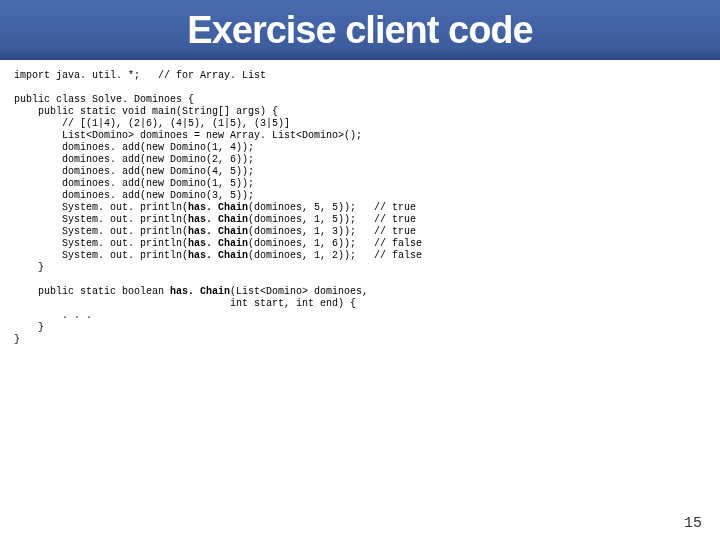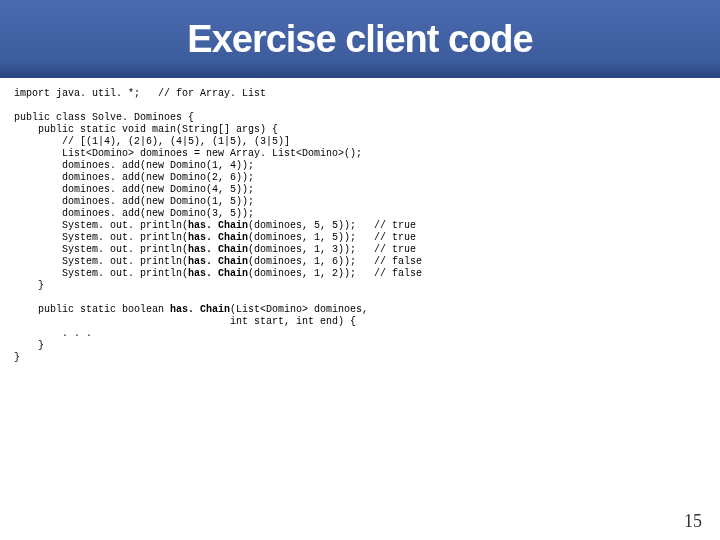--- a/index.html
+++ b/index.html
@@ -1,21 +1,21 @@
 <!DOCTYPE html>
 <html><head>
 <meta charset="utf-8">
 <style>
 *{margin:0;padding:0;box-sizing:border-box}
 body{width:720px;height:540px;background:#fff;font-family:Verdana,Arial,sans-serif;position:relative;overflow:hidden}
-.header{background:#3c5c9c;background:linear-gradient(to bottom,#4a6bb0 0%,#3c5c9c 80%,#2a4580 100%);height:78px;display:flex;align-items:center;justify-content:center}
+.header{background:#3c5c9c;background:linear-gradient(to bottom,#4a6bb0 0%,#3c5c9c 80%,#2a4580 100%);height:60px;display:flex;align-items:center;justify-content:center}
 .header h1{color:#fff;font-size:38px;font-weight:bold;font-family:Verdana,Arial,sans-serif;letter-spacing:-1px}
 .code{font-family:"Courier New",Courier,monospace;font-size:10px;line-height:1.2;padding:10px 14px 0 14px;white-space:pre;color:#000}
 .kw{font-weight:bold}
-.pagenum{position:absolute;bottom:8px;right:18px;font-size:18px;color:#333;font-family:Liberation Serif, serif}
+.pagenum{position:absolute;bottom:8px;right:18px;font-size:15px;color:#333;font-family:Liberation Mono, monospace}
 </style>
 </head>
 <body>
 
 <div class="header">
   <h1>Exercise client code</h1>
 </div>
 
 <div class="code"><span>import java. util. *;   </span><span>// for Array. List</span>
 

